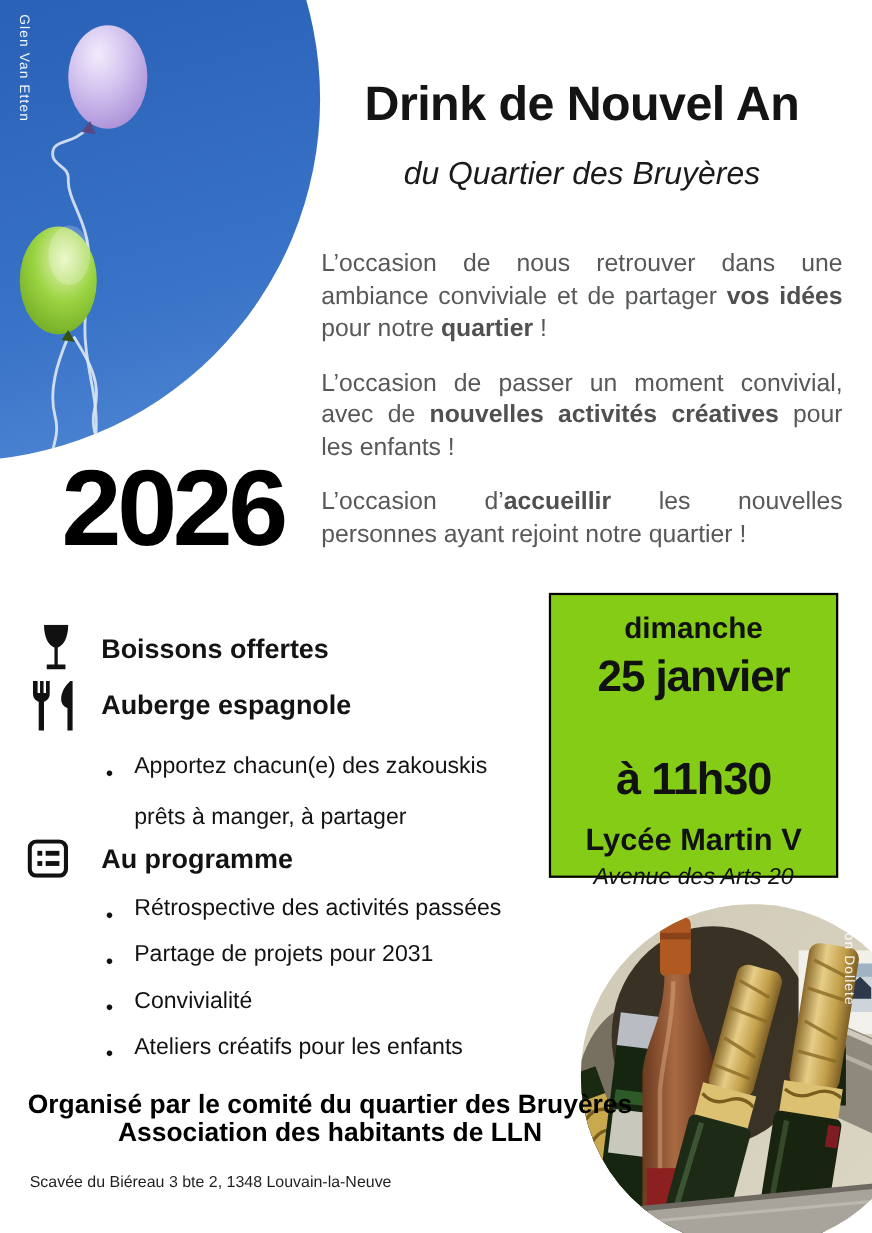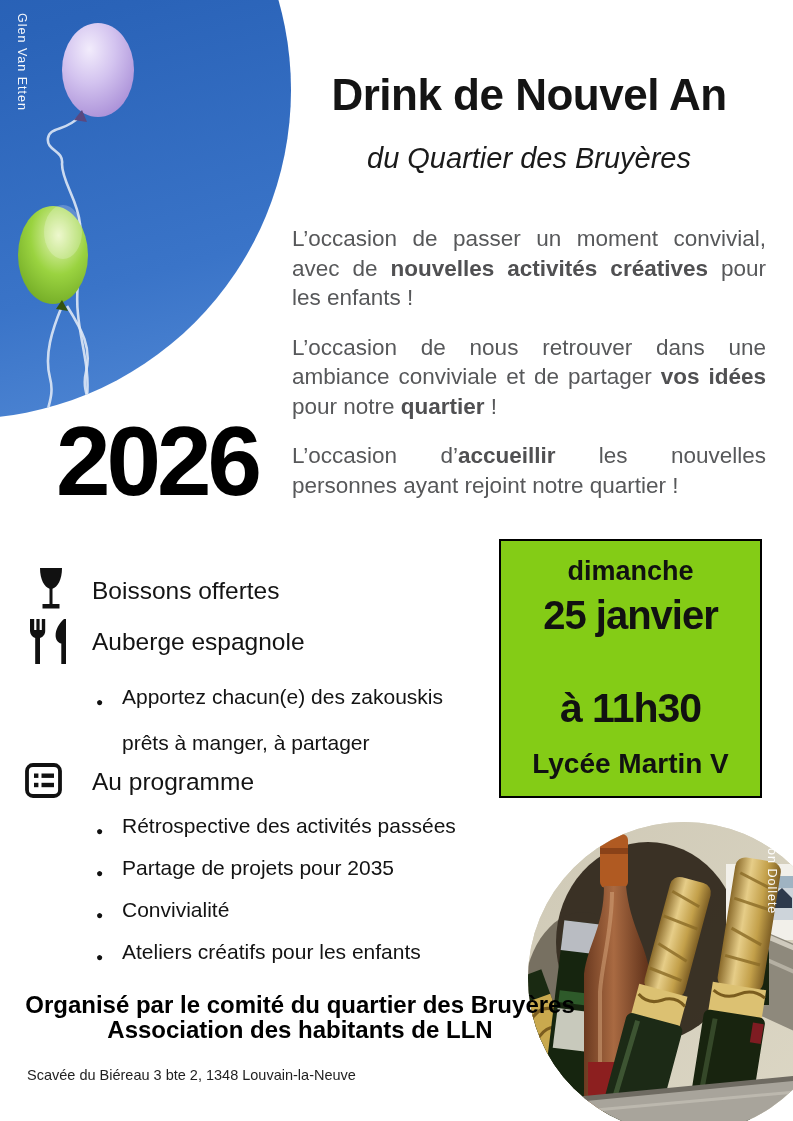--- a/index.html
+++ b/index.html
@@ -37,21 +37,21 @@
   .intro p { margin:0 0 20px 0; }
   .intro .b { font-weight:700; color:#505052; }
   
   .year {
     position:absolute; left:42px; top:412px; width:230px; text-align:center;
     font-size:98px; font-weight:800; letter-spacing:-4px; color:#000; line-height:1;
   }
   
   .icon { position:absolute; }
   .icon svg { display:block; }
-  .sec-label { position:absolute; font-size:24.5px; font-weight:400; color:#131313; }
+  .sec-label { position:absolute; font-size:24.5px; font-weight:700; color:#131313; }
   #icon-wine  { left:38px; top:568px; }
   #label-drinks { left:92px; top:577px; }
   #icon-utensils { left:26px; top:618px; }
   #label-food { left:92px; top:628px; }
   #icon-list { left:25px; top:763px; }
   #label-program { left:92px; top:768px; }
   ul.flyer-list { list-style:none; margin:0; padding:0; position:absolute; }
   ul.flyer-list li { position:relative; padding-left:26px; color:#131313; }
   ul.flyer-list li::before {
     content:"●"; position:absolute; left:0; top:0.42em; font-size:12px; color:#111;
@@ -120,22 +120,22 @@
       <path d="M62 300 l-6 9 l12 2 z" fill="#35520f"></path>
     </g>
   </svg>
 </div>
 <div class="credit-vert" id="credit-balloons">Glen Van Etten</div>
 
 <div class="title">Drink de Nouvel An</div>
 <div class="subtitle">du Quartier des Bruyères</div>
 
 <div class="intro">
+  <p><span>L’occasion de nous retrouver dans une ambiance conviviale et de partager </span><span class="b">vos idées</span><span> pour notre </span><span class="b">quartier</span><span> !</span></p>
   <p><span>L’occasion de passer un moment convivial, avec de </span><span class="b">nouvelles activités créatives</span><span> pour les enfants !</span></p>
-  <p><span>L’occasion de nous retrouver dans une ambiance conviviale et de partager </span><span class="b">vos idées</span><span> pour notre </span><span class="b">quartier</span><span> !</span></p>
   <p><span>L’occasion d’</span><span class="b">accueillir</span><span> les nouvelles personnes ayant rejoint notre quartier !</span></p>
 </div>
 
 <div class="year">2026</div>
 
 <span class="icon" id="icon-wine">
   <svg width="26" height="42" viewBox="0 0 26 42" fill="#111">
     <path d="M2 0h22c0 12-4.5 19-9.5 20.7V36h7v4.5H4.5V36h7V20.7C6.5 19 2 12 2 0z"></path>
   </svg>
 </span>
@@ -159,30 +159,31 @@
     <rect x="9" y="10.5" width="4.4" height="4.4" fill="#111"></rect>
     <rect x="16.5" y="10.5" width="12.5" height="4.4" fill="#111"></rect>
     <rect x="9" y="19.8" width="4.4" height="4.4" fill="#111"></rect>
     <rect x="16.5" y="19.8" width="12.5" height="4.4" fill="#111"></rect>
   </svg>
 </span>
 <div class="sec-label" id="label-program">Au programme</div>
 
 <ul class="flyer-list" id="program-list">
   <li>Rétrospective des activités passées</li>
-  <li>Partage de projets pour 2035</li>
+  <li>Partage de projets pour 2031</li>
   <li>Convivialité</li>
   <li>Ateliers créatifs pour les enfants</li>
 </ul>
 
 <div class="event-box">
   <div class="event-day">dimanche</div>
   <div class="event-date">25 janvier</div>
   <div class="event-time">à 11h30</div>
   <div class="event-venue">Lycée Martin V</div>
+  <div class="event-address">Avenue des Arts 20</div>
 </div>
 
 <div class="champagne-circle">
   <svg width="312" height="312" viewBox="0 0 312 312">
     <defs>
       <linearGradient id="wall" x1="0" y1="0" x2="1" y2="1">
         <stop offset="0%" stop-color="#cfc9b6"></stop>
         <stop offset="100%" stop-color="#ddd8c6"></stop>
       </linearGradient>
       <linearGradient id="gold" x1="0" y1="0" x2="1" y2="0">

